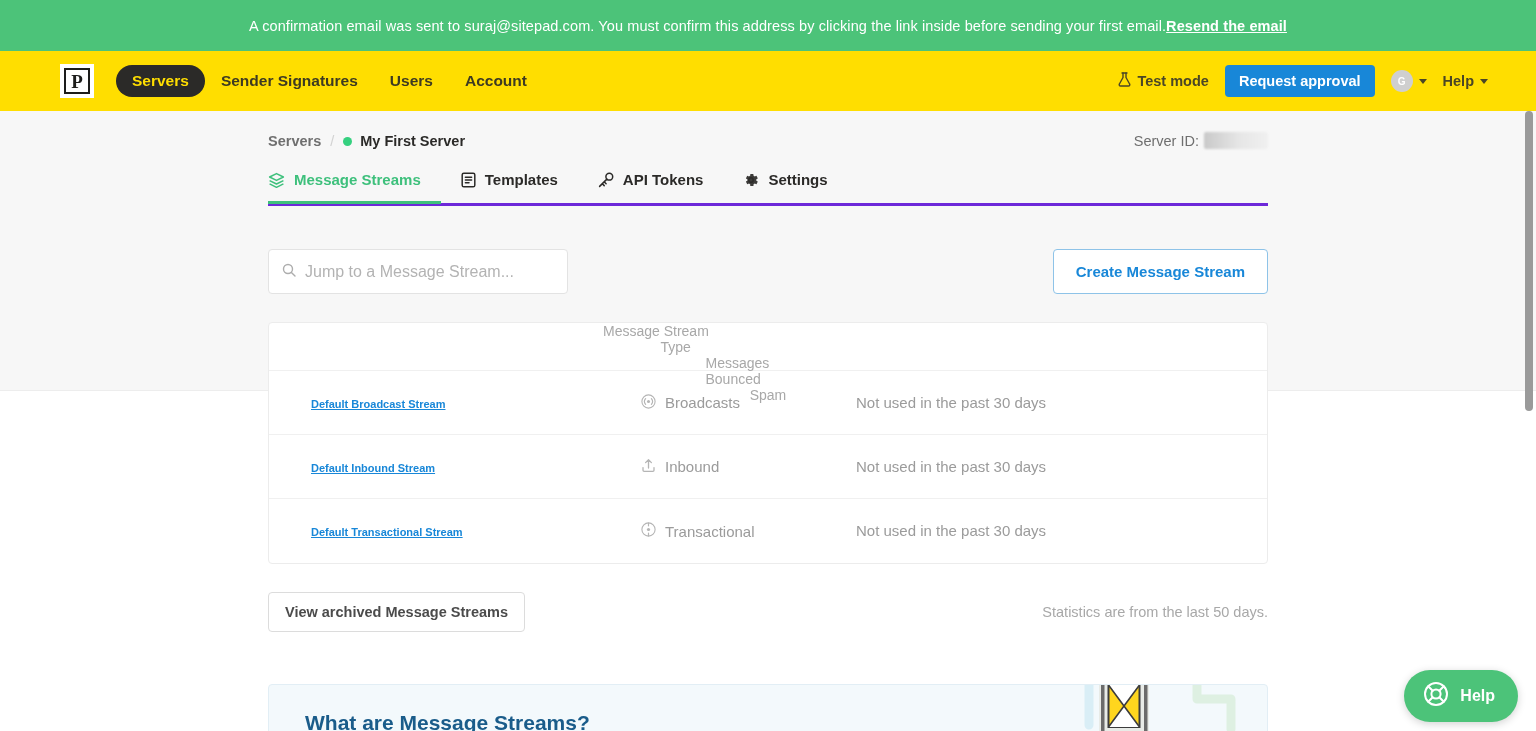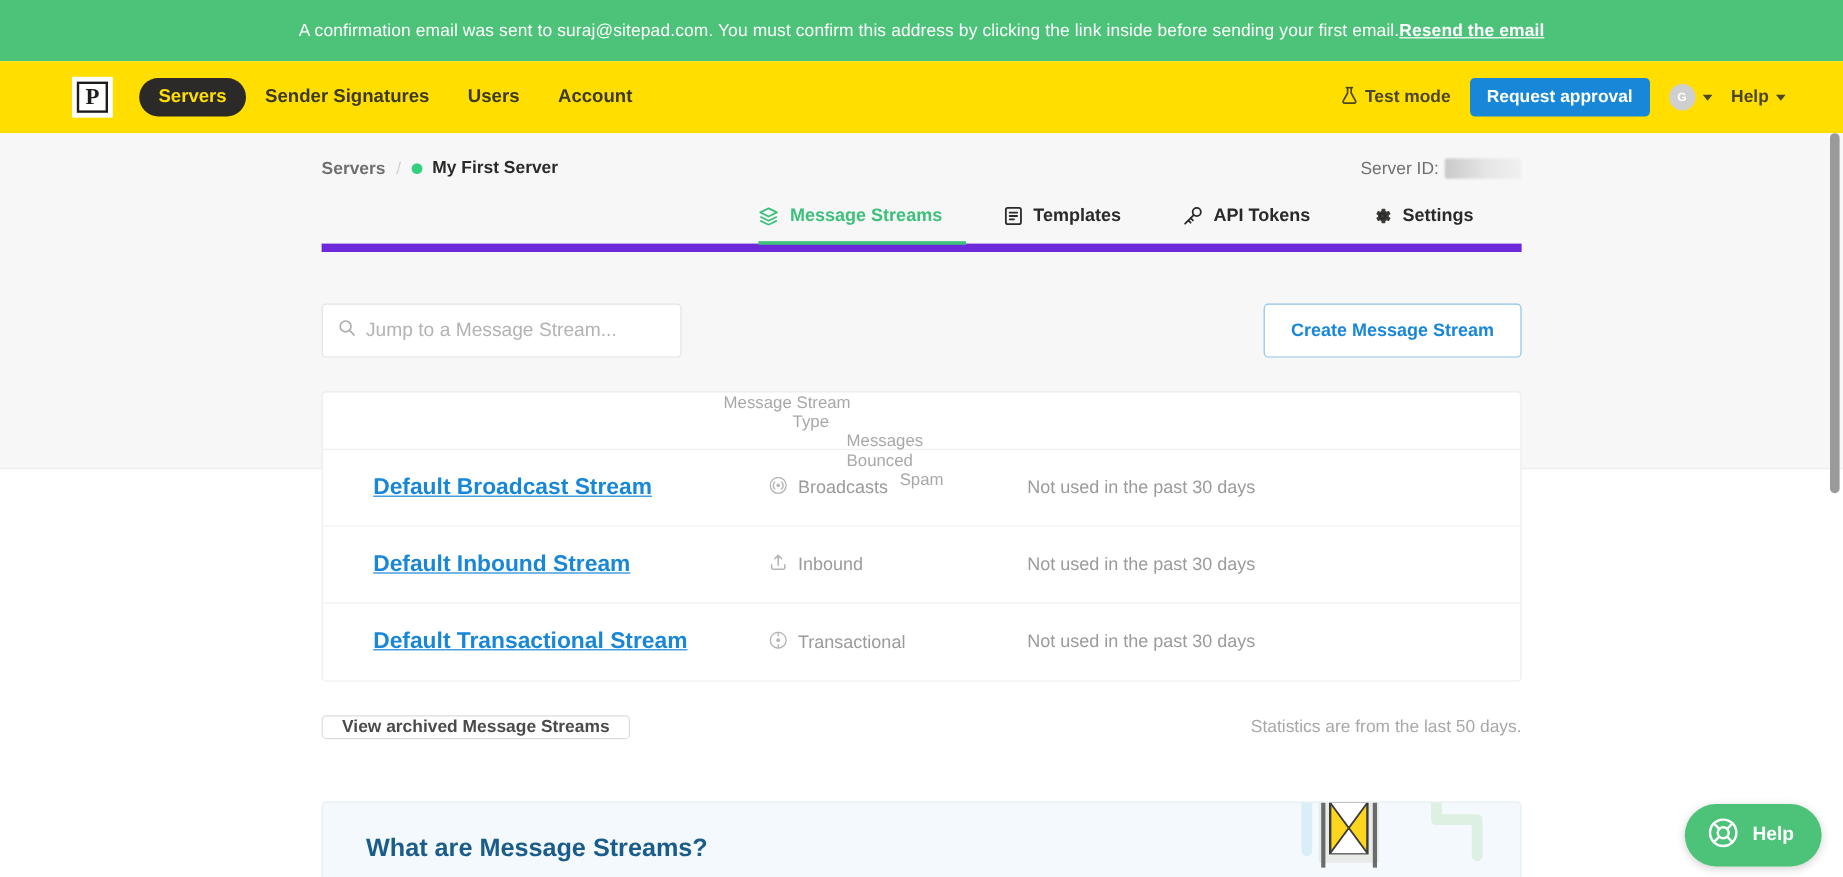--- a/index.html
+++ b/index.html
@@ -178,24 +178,23 @@
     border-radius: 2px;
     vertical-align: middle;
     margin-left: 3px;
     filter: blur(1px);
   }
 
   
   .tabs {
     display: flex;
     align-items: center;
-    gap: 12px;
+    gap: 0;
     margin-top: 22px;
-    border-bottom: 7px solid #6d28d9;
-    justify-content: flex-end;
+    border-bottom: 3px solid #6d28d9;
   }
   .tab {
     display: flex;
     align-items: center;
     gap: 9px;
     font-size: 15px;
     font-weight: 700;
     color: #2b2a28;
     padding: 0 20px 13px 0;
     margin-right: 20px;
@@ -266,21 +265,21 @@
   .trow:last-child { border-bottom: none; }
   .thead { height: 48px; color: #a8a8a8; font-size: 14px; flex-direction: column; }
   .col-stream { width: 330px; flex: none; }
   .col-type   { width: 215px; flex: none; }
   .col-msgs   { width: 125px; flex: none; }
   .col-bounced{ width: 125px; flex: none; }
   .col-spam   { flex: 1; }
 
   .stream-link {
     color: #1887d8;
-    font-size: 19px;
+    font-size: 11px;
     font-weight: 700;
     text-decoration: underline;
     cursor: pointer;
   }
   .type-cell {
     display: flex; align-items: center; gap: 9px;
     color: #9b9b9b; font-size: 15px;
   }
   .stat-span {
     color: #9b9b9b; font-size: 15px; white-space: nowrap;
@@ -292,21 +291,21 @@
     align-items: center;
     margin-top: 28px;
   }
   .btn-archived {
     background: #ffffff;
     border: 1px solid #dcdcdc;
     border-radius: 4px;
     color: #4b4b4b;
     font-size: 14.5px;
     font-weight: 700;
-    padding: 1px 16px;
+    padding: 11px 16px;
     cursor: pointer;
     font-family: "Liberation Sans", sans-serif;
   }
   .stats-note {
     margin-left: auto;
     color: #a8a8a8;
     font-size: 14.5px;
   }
 
   

